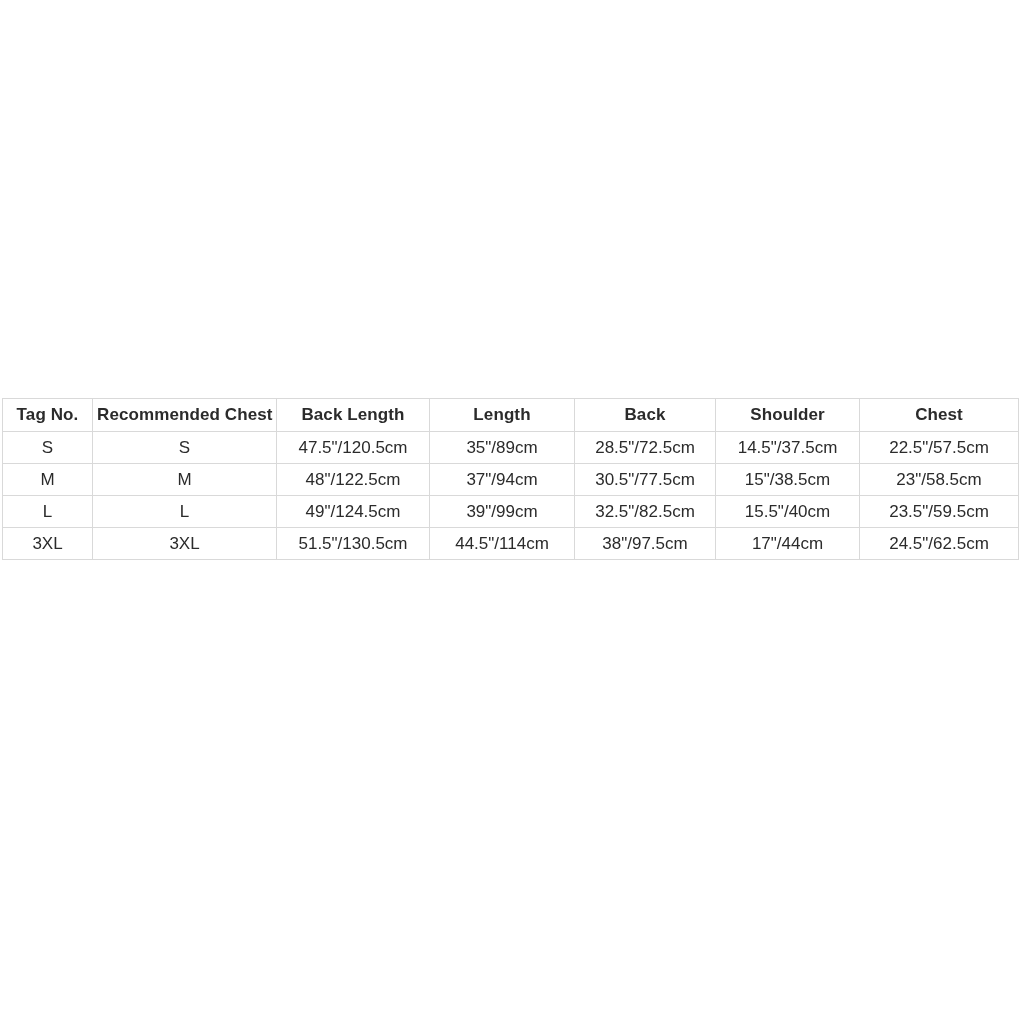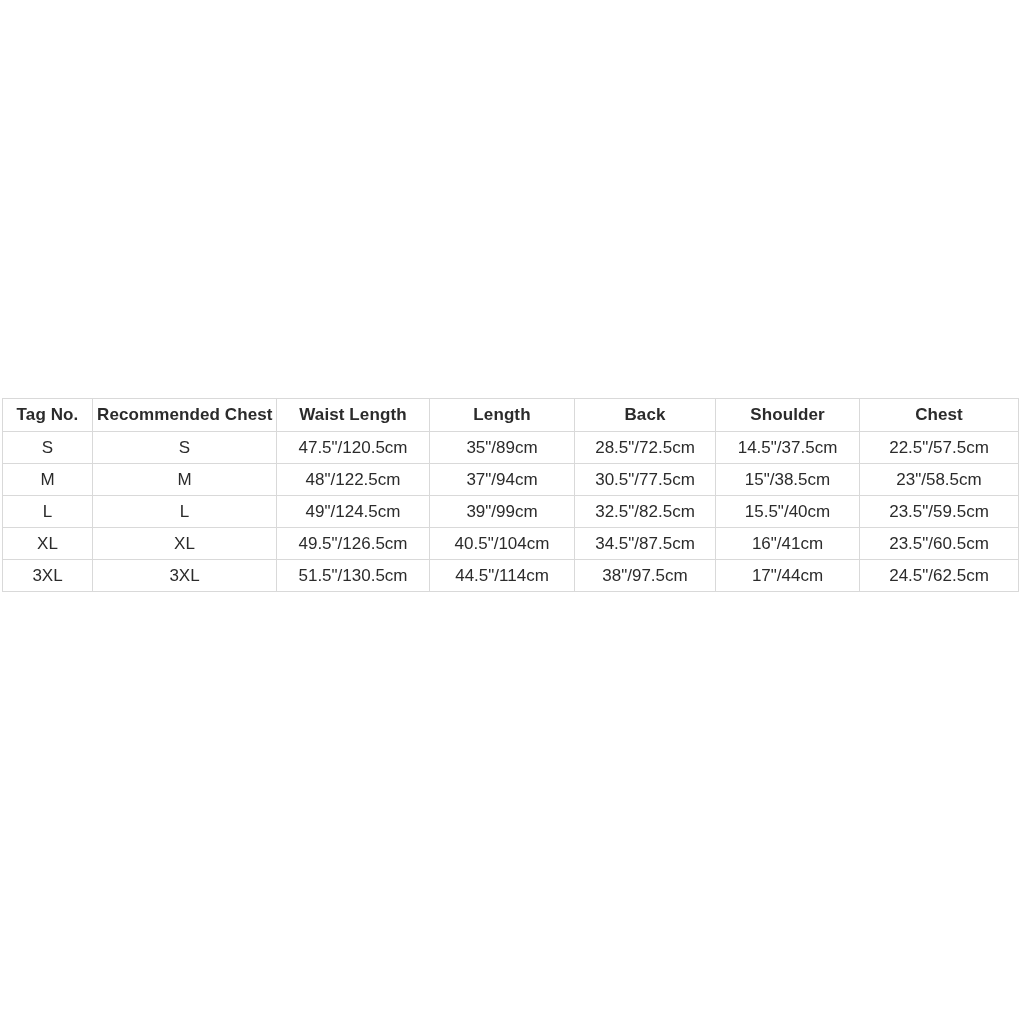--- a/index.html
+++ b/index.html
@@ -63,21 +63,21 @@
       <col style="width:153px">
       <col style="width:145px">
       <col style="width:141px">
       <col style="width:144px">
       <col style="width:159px">
     </colgroup>
     <thead>
       <tr>
           <th>Tag No.</th>
           <th>Recommended Chest</th>
-          <th>Waist Length</th>
+          <th>Back Length</th>
           <th>Length</th>
           <th>Back</th>
           <th>Shoulder</th>
           <th>Chest</th>
         </tr>
     </thead>
     <tbody>
         <tr>
           <td>S</td>
           <td>S</td>
@@ -99,29 +99,20 @@
         <tr>
           <td>L</td>
           <td>L</td>
           <td>49"/124.5cm</td>
           <td>39"/99cm</td>
           <td>32.5"/82.5cm</td>
           <td>15.5"/40cm</td>
           <td>23.5"/59.5cm</td>
         </tr>
         <tr>
-          <td>XL</td>
-          <td>XL</td>
-          <td>49.5"/126.5cm</td>
-          <td>40.5"/104cm</td>
-          <td>34.5"/87.5cm</td>
-          <td>16"/41cm</td>
-          <td>23.5"/60.5cm</td>
-        </tr>
-        <tr>
           <td>3XL</td>
           <td>3XL</td>
           <td>51.5"/130.5cm</td>
           <td>44.5"/114cm</td>
           <td>38"/97.5cm</td>
           <td>17"/44cm</td>
           <td>24.5"/62.5cm</td>
         </tr>
       </tbody>
   </table>

